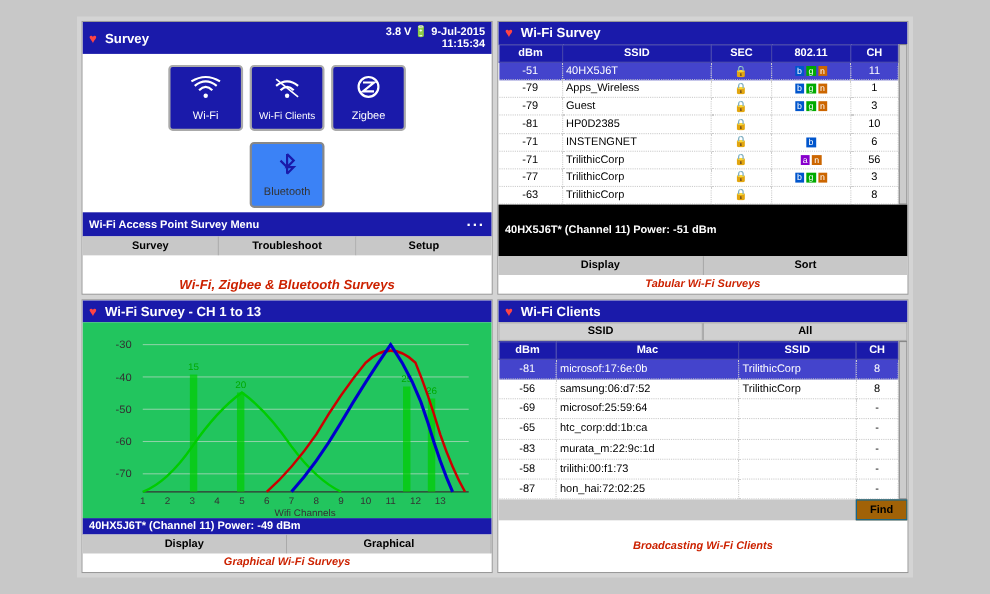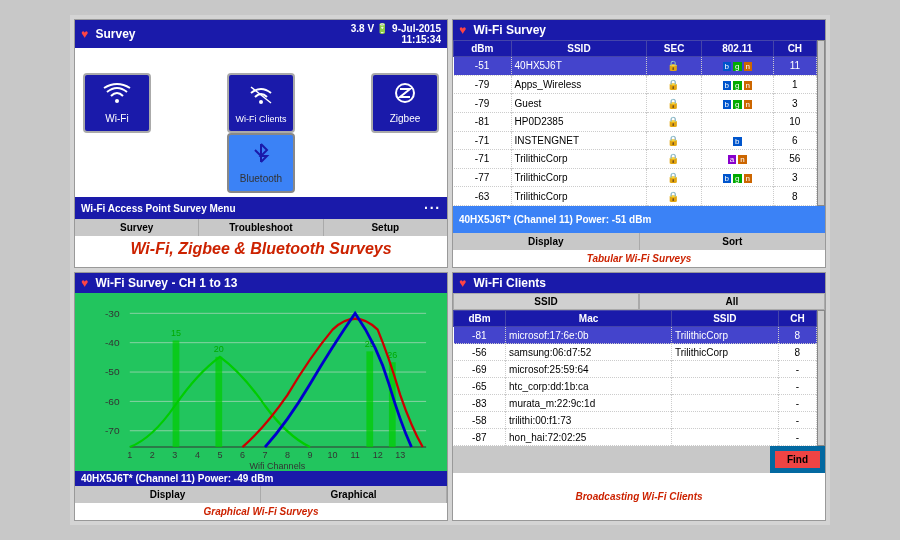--- a/index.html
+++ b/index.html
@@ -55,23 +55,22 @@
       text-align: right;
     }
 
     
     .survey-panel .panel-header {
       background: #1a1aaa;
     }
     .survey-buttons {
       display: flex;
       gap: 6px;
-      padding: 0 8px;
-      justify-content: space-between;
-      margin-top: 25px;
+      padding: 10px 8px;
+      justify-content: center;
     }
     .survey-btn {
       background: #1a1aaa;
       color: white;
       border: 2px solid #aaa;
       border-radius: 4px;
       width: 68px;
       height: 60px;
       display: flex;
       flex-direction: column;
@@ -123,22 +122,23 @@
       cursor: pointer;
       background: #c8c8c8;
       font-weight: bold;
     }
     .menu-tab:last-child { border-right: none; }
     .survey-caption {
       color: #cc2200;
       font-style: italic;
       text-align: center;
       padding: 4px;
-      font-size: 16px;
-      font-weight: bold;
+      font-size: 12px;
+      font-weight: bold;
+      margin-top: 16px;
     }
 
     
     .wifi-table-panel .panel-header {
       background: #1a1aaa;
     }
     .wifi-table {
       width: 100%;
       border-collapse: collapse;
       font-size: 10px;
@@ -167,25 +167,25 @@
       padding: 1px 3px;
       text-align: center;
       font-size: 10px;
       border-right: 1px dotted #ccc;
     }
     .wifi-table tbody td.ssid-col {
       text-align: left;
     }
 
     .wifi-status-bar {
-      background: #3b82f6;
-      color: white;
-      font-size: 10px;
-      font-weight: bold;
-      padding: 8px 6px;
+      background: #000000;
+      color: white;
+      font-size: 10px;
+      font-weight: bold;
+      padding: 18px 6px;
       flex-shrink: 0;
     }
     .wifi-bottom-tabs {
       display: flex;
       background: #d0d0d0;
       flex-shrink: 0;
     }
     .wifi-bottom-tab {
       flex: 1;
       text-align: center;
@@ -303,22 +303,22 @@
       display: flex;
       background: #c8c8c8;
       flex-shrink: 0;
     }
     .clients-bottom-spacer { flex: 1; }
     .clients-find-btn {
       padding: 3px 12px;
       font-size: 10px;
       font-weight: bold;
       cursor: pointer;
-      background: #ef4444;
-      border: 5px solid #0369a1;
+      background: #a16207;
+      border: 1px solid #0369a1;
     }
     .clients-caption {
       color: #cc2200;
       font-style: italic;
       text-align: center;
       padding: 18px;
       font-size: 10px;
       font-weight: bold;
     }
 

